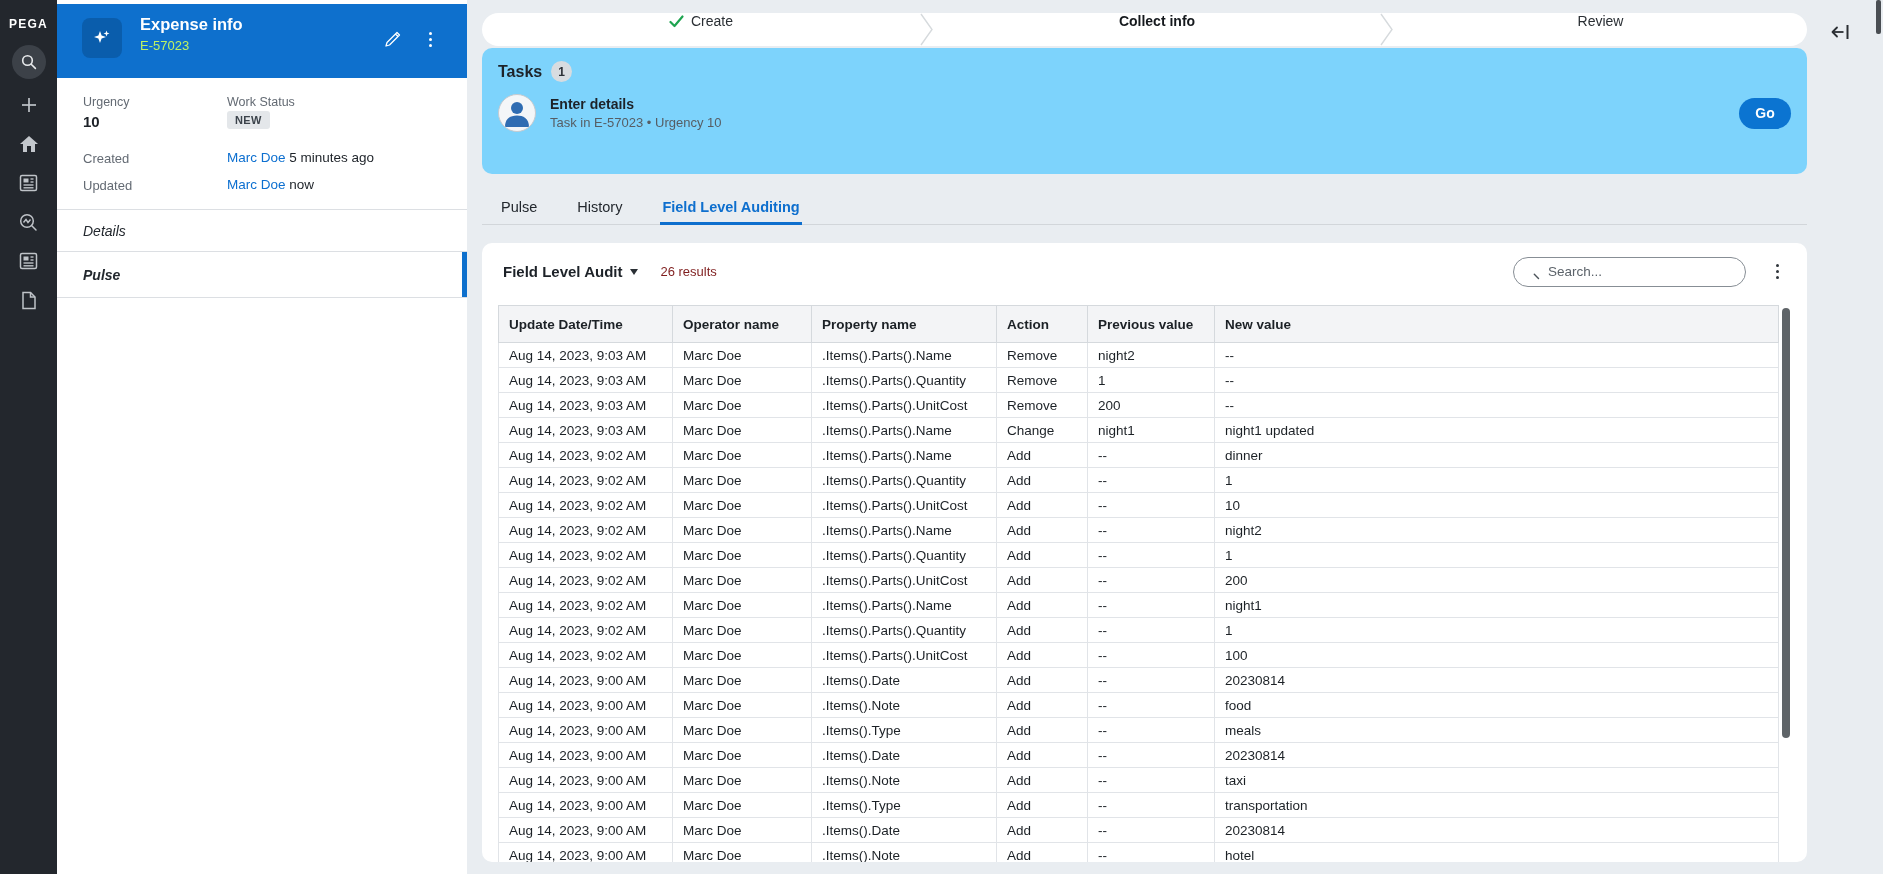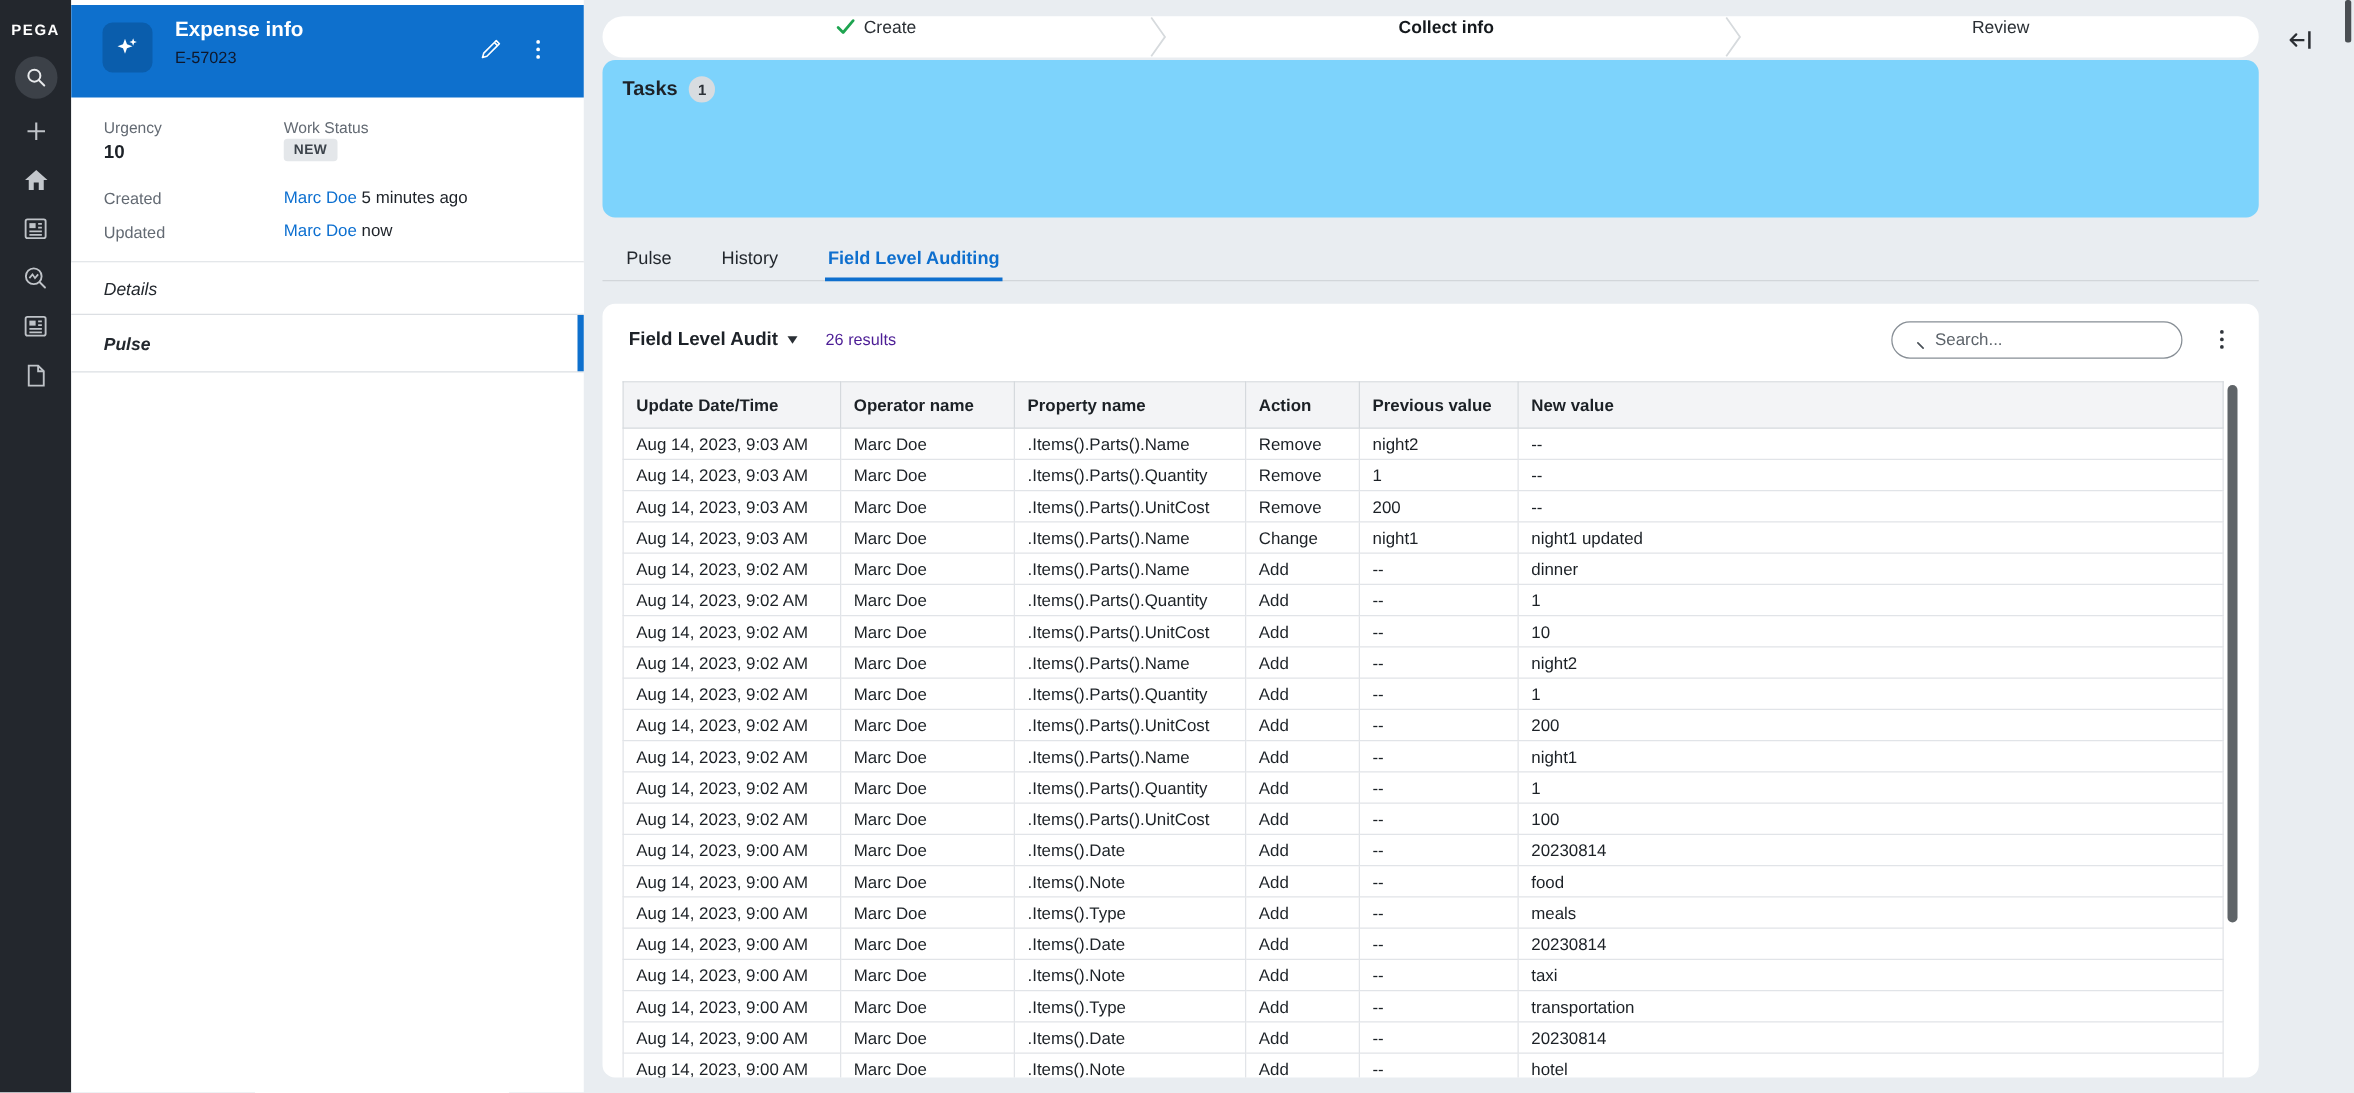--- a/index.html
+++ b/index.html
@@ -16,21 +16,21 @@
   .rail-btn { width:36px; height:26px; display:flex; align-items:center; justify-content:center; cursor:pointer; }
   .rail-btn.circled { width:34px; height:34px; border-radius:50%; background:#3c4148; }
   .rail-btn svg { display:block; }
 
   
   #case-panel { left:57px; top:0; width:410px; height:874px; background:#fff; }
   #case-header { position:absolute; left:0; top:4px; width:410px; height:74px; background:#0e70cd; }
   .case-tile { position:absolute; left:25px; top:14px; width:40px; height:40px; border-radius:8px;
                background:#0a5dac; display:flex; align-items:center; justify-content:center; }
   .case-title { position:absolute; left:83px; top:11px; color:#fff; font-size:16.5px; font-weight:bold; }
-  .case-id { position:absolute; left:83px; top:34px; color:#0f172a; font-size:13px; }
+  .case-id { position:absolute; left:83px; top:34px; color:#bef264; font-size:13px; }
   .hdr-icon { position:absolute; top:22px; width:26px; height:26px; display:flex; align-items:center;
               justify-content:center; cursor:pointer; }
   .kebab { display:flex; flex-direction:column; gap:3px; align-items:center; }
   .kebab i { width:3px; height:3px; border-radius:50%; background:#fff; display:block; }
   .kebab.dark i { background:#30353b; }
 
   .fld-label { position:absolute; font-size:12.5px; color:#636a73; }
   .fld-value { position:absolute; font-size:15px; font-weight:bold; color:#1d2228; }
   .badge-new { position:absolute; font-size:11px; font-weight:bold; color:#3c434b;
                background:#e4e7ea; border-radius:3px; padding:3px 8px; letter-spacing:.4px; }
@@ -77,21 +77,21 @@
          border-bottom:3px solid transparent; padding:0 2px; }
   .tab.active { color:#0e6fce; font-weight:bold; border-bottom-color:#0e6fce; }
 
   
   #audit-card { position:absolute; left:0; top:243px; width:1325px; height:619px; background:#fff;
                 border-radius:10px; overflow:hidden; }
   .audit-header { display:flex; align-items:center; padding:13px 24px 0 21px; height:44px; }
   .audit-title { font-size:15px; font-weight:bold; cursor:pointer; display:flex; align-items:center; gap:8px; }
   .caret-down { width:0; height:0; border-left:4.5px solid transparent; border-right:4.5px solid transparent;
                 border-top:6px solid #2a2f35; display:inline-block; }
-  .audit-results { font-size:13px; color:#4c1d95; margin-left:22px; }
+  .audit-results { font-size:13px; color:#7f1d1d; margin-left:22px; }
   .search-wrap { margin-left:auto; position:relative; width:233px; height:30px; }
   .search-wrap input { width:233px; height:30px; border:1px solid #878e95; border-radius:15px;
                        padding:0 12px 0 34px; font-size:13.5px; color:#30363c; outline:none;
                        font-family:inherit; background:#fff; }
   .search-wrap input::placeholder { color:#5c636a; }
   .search-glyph { position:absolute; left:11px; top:7px; }
   .audit-kebab { margin-left:26px; cursor:pointer; padding:4px; }
 
   
   #audit-table-wrap { margin:18px 29px 0 16px; }
@@ -241,20 +241,33 @@
         </svg>
       <div class="step" style="flex:1;">
         <span>Review</span>
       </div>
     </div>
 
     <div id="tasks-card">
       <div class="tasks-title-row">
         <span class="tasks-title">Tasks</span>
         <span class="count-badge">1</span>
+      </div>
+      <div class="task-row">
+        <div class="avatar-ring">
+          <svg width="36" height="36" viewBox="0 0 36 36">
+              <circle cx="18" cy="13" r="6" fill="#2f6cb2"></circle>
+              <path d="M6 32 C6 23 12 20.5 18 20.5 C24 20.5 30 23 30 32 Z" fill="#2f6cb2"></path>
+            </svg>
+        </div>
+        <div class="task-texts">
+          <span class="task-name">Enter details</span>
+          <span class="task-meta">Task in E-57023 • Urgency 10</span>
+        </div>
+        <button class="go-btn">Go</button>
       </div>
     </div>
 
     <div id="tab-row">
       <div class="tab">
           <span>Pulse</span>
         </div>
       <div class="tab">
           <span>History</span>
         </div>

